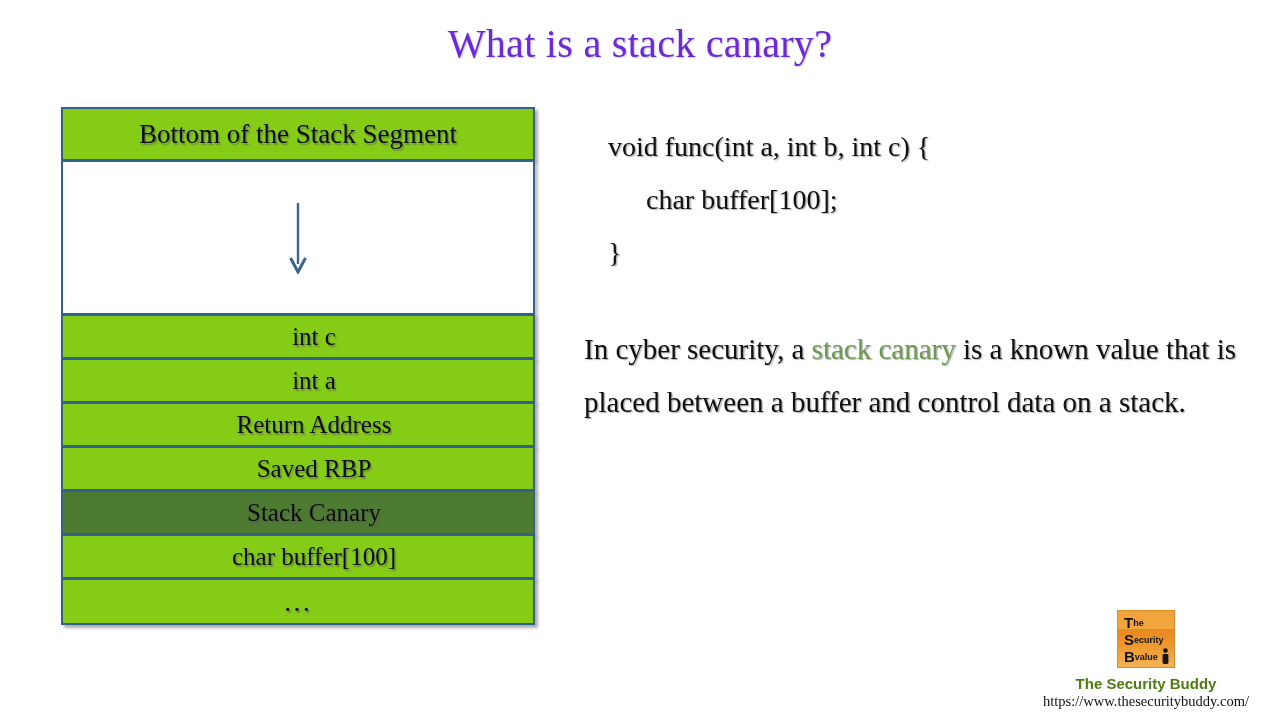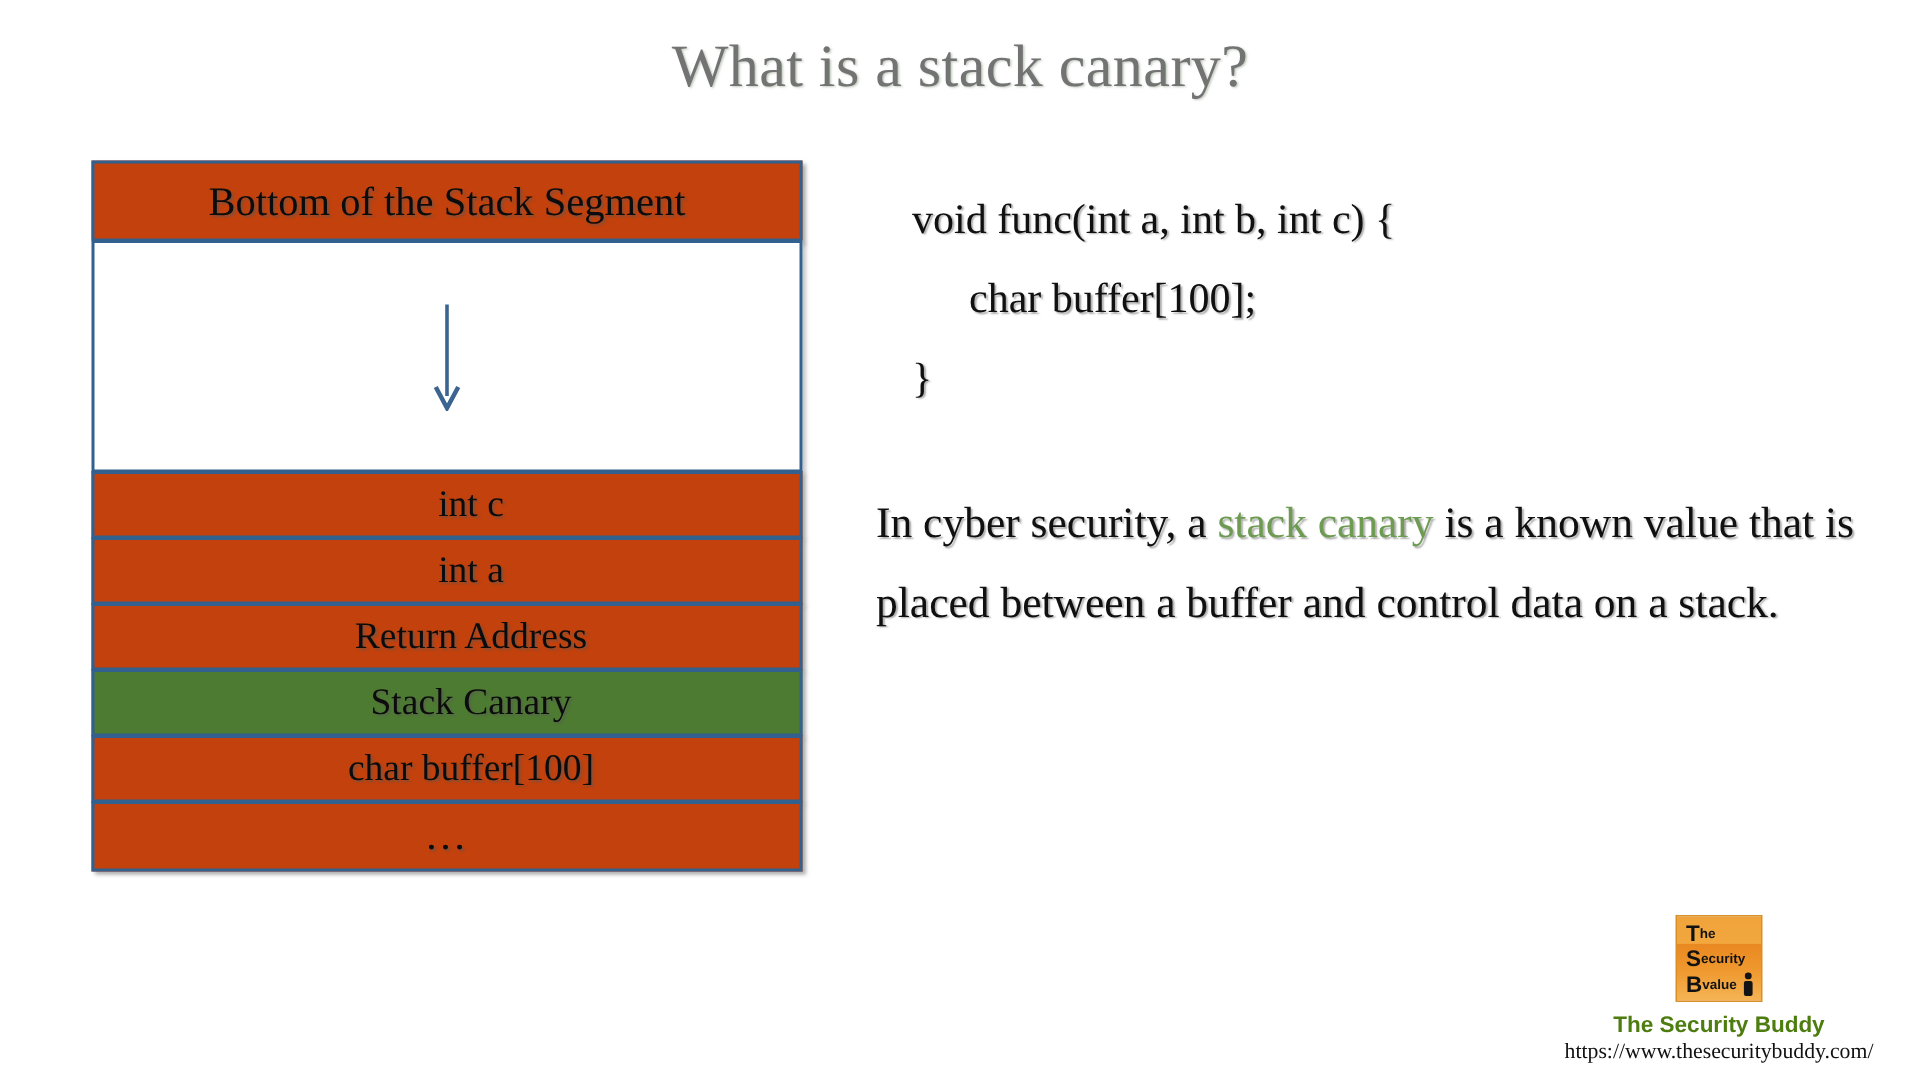--- a/index.html
+++ b/index.html
@@ -19,37 +19,37 @@
   
   .slide-title {
     position: absolute;
     top: 18px;
     left: 0;
     width: 1280px;
     text-align: center;
     font-family: "Liberation Serif", "DejaVu Serif", serif;
     font-size: 40px;
     line-height: 52px;
-    color: #737373;
+    color: #6d28d9;
     letter-spacing: 0.3px;
     text-shadow: 1px 1px 1.5px rgba(120,140,110,0.45);
   }
 
   
   .stack-diagram {
     position: absolute;
     left: 61px;
     top: 107px;
     width: 474px;
   }
   .stack-row {
     position: relative;
     box-sizing: border-box;
     border: 2px solid #33618f;
-    background: #c2410c;
+    background: #84cc16;
     color: #0c0c0c;
     text-align: center;
     font-family: "Liberation Serif", "DejaVu Serif", serif;
     font-size: 25px;
     line-height: 1;
     display: flex;
     align-items: center;
     justify-content: center;
     box-shadow: 2.5px 2.5px 2.5px rgba(110,110,110,0.55);
     text-shadow: 1.5px 1.5px 1.2px rgba(90,90,90,0.55);
@@ -199,20 +199,23 @@
 
   <div class="stack-row cell">
     <span>int c</span>
   </div>
   <div class="stack-row cell">
     <span>int a</span>
   </div>
   <div class="stack-row cell">
     <span>Return Address</span>
   </div>
+  <div class="stack-row cell">
+    <span>Saved RBP</span>
+  </div>
   <div class="stack-row cell canary">
     <span>Stack Canary</span>
   </div>
   <div class="stack-row cell">
     <span>char buffer[100]</span>
   </div>
   <div class="stack-row ellipsis">
     <span>…</span>
   </div>
 </div>

